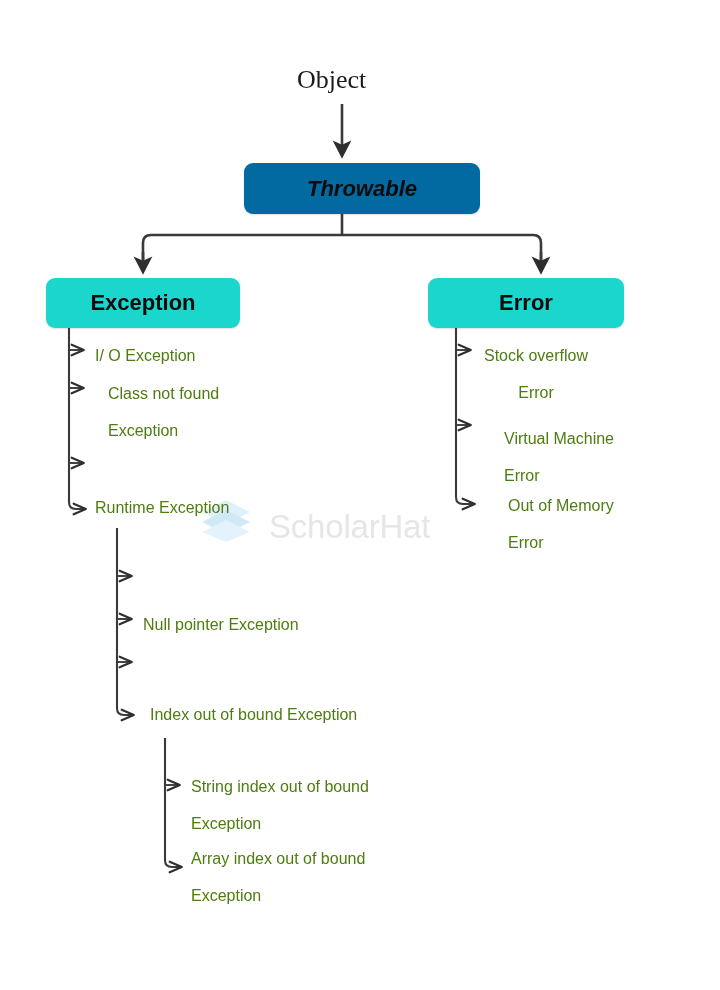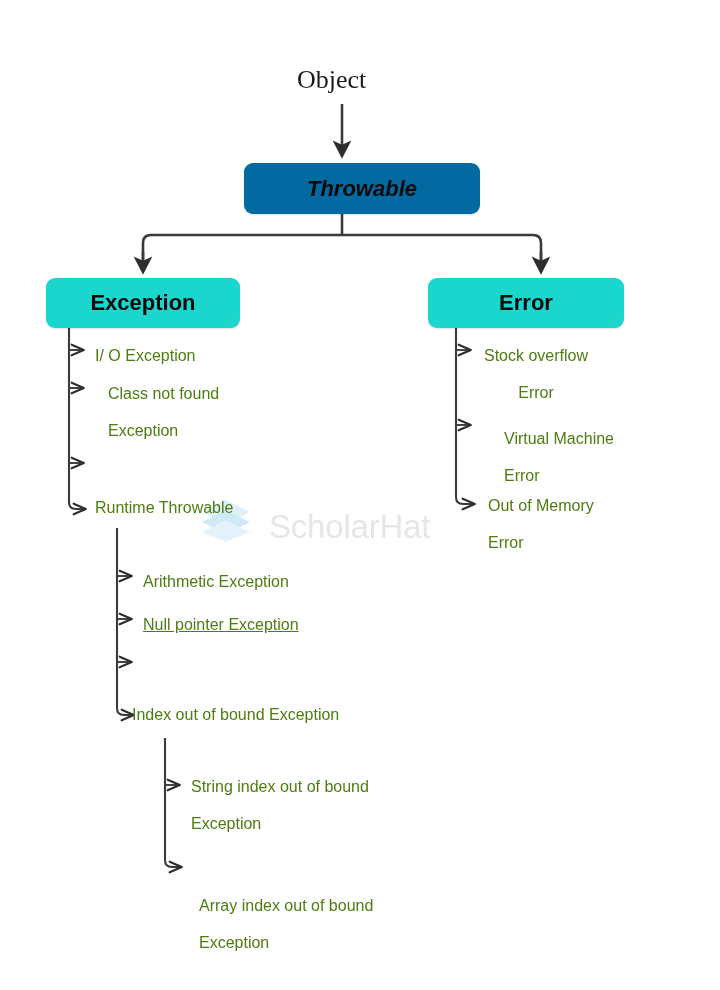--- a/index.html
+++ b/index.html
@@ -121,31 +121,31 @@
 
   
   #leaf-exception-0 { left: 95px; top: 337px; }
   #leaf-exception-1 { left: 108px; top: 375px; }
   #leaf-exception-2 { left: 95px; top: 450px; }
   #leaf-exception-3 { left: 95px; top: 489px; }
 
   
   #leaf-error-0 { left: 484px; top: 337px; text-align: center; }
   #leaf-error-1 { left: 504px; top: 412px; margin-top: 8px; }
-  #leaf-error-2 { left: 488px; top: 487px; }
+  #leaf-error-2 { left: 508px; top: 487px; }
 
   
   #leaf-runtime-0 { left: 143px; top: 563px; }
-  #leaf-runtime-1 { left: 143px; top: 606px; text-decoration: underline; }
+  #leaf-runtime-1 { left: 143px; top: 606px; }
   #leaf-runtime-2 { left: 143px; top: 649px; }
-  #leaf-runtime-3 { left: 132px; top: 696px; }
+  #leaf-runtime-3 { left: 150px; top: 696px; }
 
   
   #leaf-index-0 { left: 191px; top: 768px; }
-  #leaf-index-1 { left: 191px; top: 887px; margin-left: 8px; }
+  #leaf-index-1 { left: 191px; top: 840px; }
 </style>
 </head>
 <body>
 
 <div id="diagram-root">
 
   <svg id="wire-layer" viewBox="0 0 720 990" width="720" height="990" xmlns="http://www.w3.org/2000/svg">
     <defs>
       <marker id="arrow-big" markerWidth="9" markerHeight="9" refX="5.2" refY="4" orient="auto" markerUnits="strokeWidth">
         <path d="M0,0.4 L7,4 L0,7.6 L1.6,4 Z" fill="#2e2e2e"></path>
@@ -216,30 +216,29 @@
 
   <div class="node-box" id="node-throwable">Throwable</div>
 
   <div class="node-box" id="node-exception">Exception</div>
 
   <div class="node-box" id="node-error">Error</div>
 
   <div class="leaf-label" id="leaf-exception-0">I/ O Exception</div>
   <div class="leaf-label" id="leaf-exception-1">Class not found
 Exception</div>
-  <div class="leaf-label" id="leaf-exception-3">Runtime Throwable</div>
+  <div class="leaf-label" id="leaf-exception-3">Runtime Exception</div>
 
   <div class="leaf-label" id="leaf-error-0">Stock overflow
 Error</div>
   <div class="leaf-label" id="leaf-error-1">Virtual Machine
 Error</div>
   <div class="leaf-label" id="leaf-error-2">Out of Memory
 Error</div>
 
-  <div class="leaf-label" id="leaf-runtime-0">Arithmetic Exception</div>
   <div class="leaf-label" id="leaf-runtime-1">Null pointer Exception</div>
   <div class="leaf-label" id="leaf-runtime-3">Index out of bound Exception</div>
 
   <div class="leaf-label" id="leaf-index-0">String index out of bound
 Exception</div>
   <div class="leaf-label" id="leaf-index-1">Array index out of bound
 Exception</div>
 
 </div>
 

